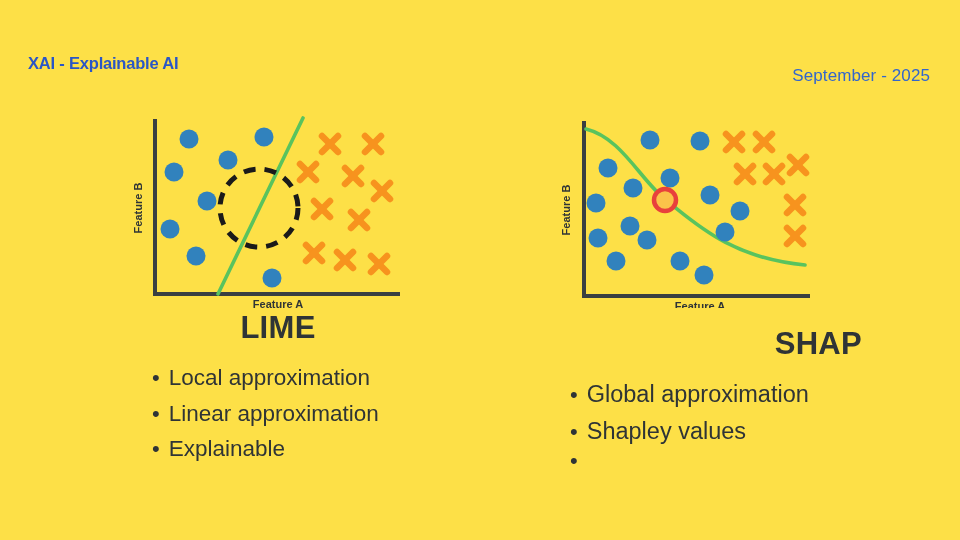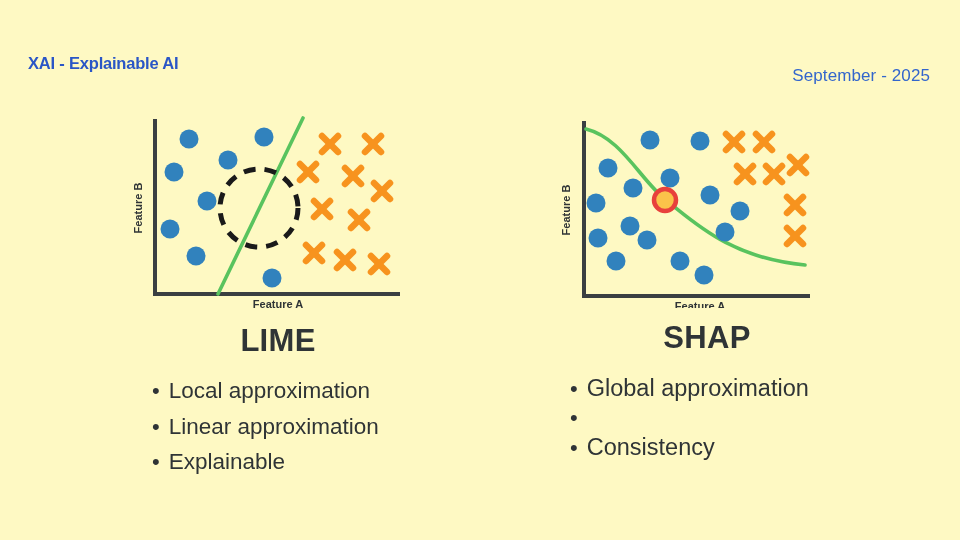--- a/index.html
+++ b/index.html
@@ -10,21 +10,21 @@
     width: 960px;
     height: 540px;
     background: #fffffd;
     font-family: "Liberation Sans", sans-serif;
     overflow: hidden;
     position: relative;
   }
   .slide {
     position: absolute;
     inset: 0;
-    background: #fef9c3;
+    background: #fde047;
   }
 
   
   .slide-title {
     position: absolute;
     left: 28px;
     top: 54px;
     font-size: 16.5px;
     font-weight: bold;
     color: #2a56c6;
@@ -56,23 +56,23 @@
     height: 200px;
   }
   .figure svg { display: block; }
 
   .method-name {
     text-align: center;
     font-size: 31px;
     font-weight: bold;
     color: #2f3436;
     letter-spacing: 0.3px;
-    margin-top: 15px;
-  }
-  .column-shap .method-name { margin-top: 12px; }
+    margin-top: 2px;
+  }
+  .column-shap .method-name { margin-top: 18px; text-align: right; }
 
   .bullets {
     list-style: none;
     margin: 14px 0 0 0;
     padding: 0;
   }
   .column-lime .bullets { margin-left: 24px; }
   .column-shap .bullets { margin-left: 18px; }
 
   .bullet-item {
@@ -265,21 +265,21 @@
 
     <div class="method-name">SHAP</div>
 
     <ul class="bullets">
       <li class="bullet-item">
         <span class="bullet-dot">•</span>
         <span>Global approximation</span>
       </li>
       <li class="bullet-item">
         <span class="bullet-dot">•</span>
-      </li>
-      <li class="bullet-item">
-        <span class="bullet-dot">•</span>
-        <span>Consistency</span>
+        <span>Shapley values</span>
+      </li>
+      <li class="bullet-item">
+        <span class="bullet-dot">•</span>
       </li>
     </ul>
   </div>
 
 </div>
 
 </body></html>

